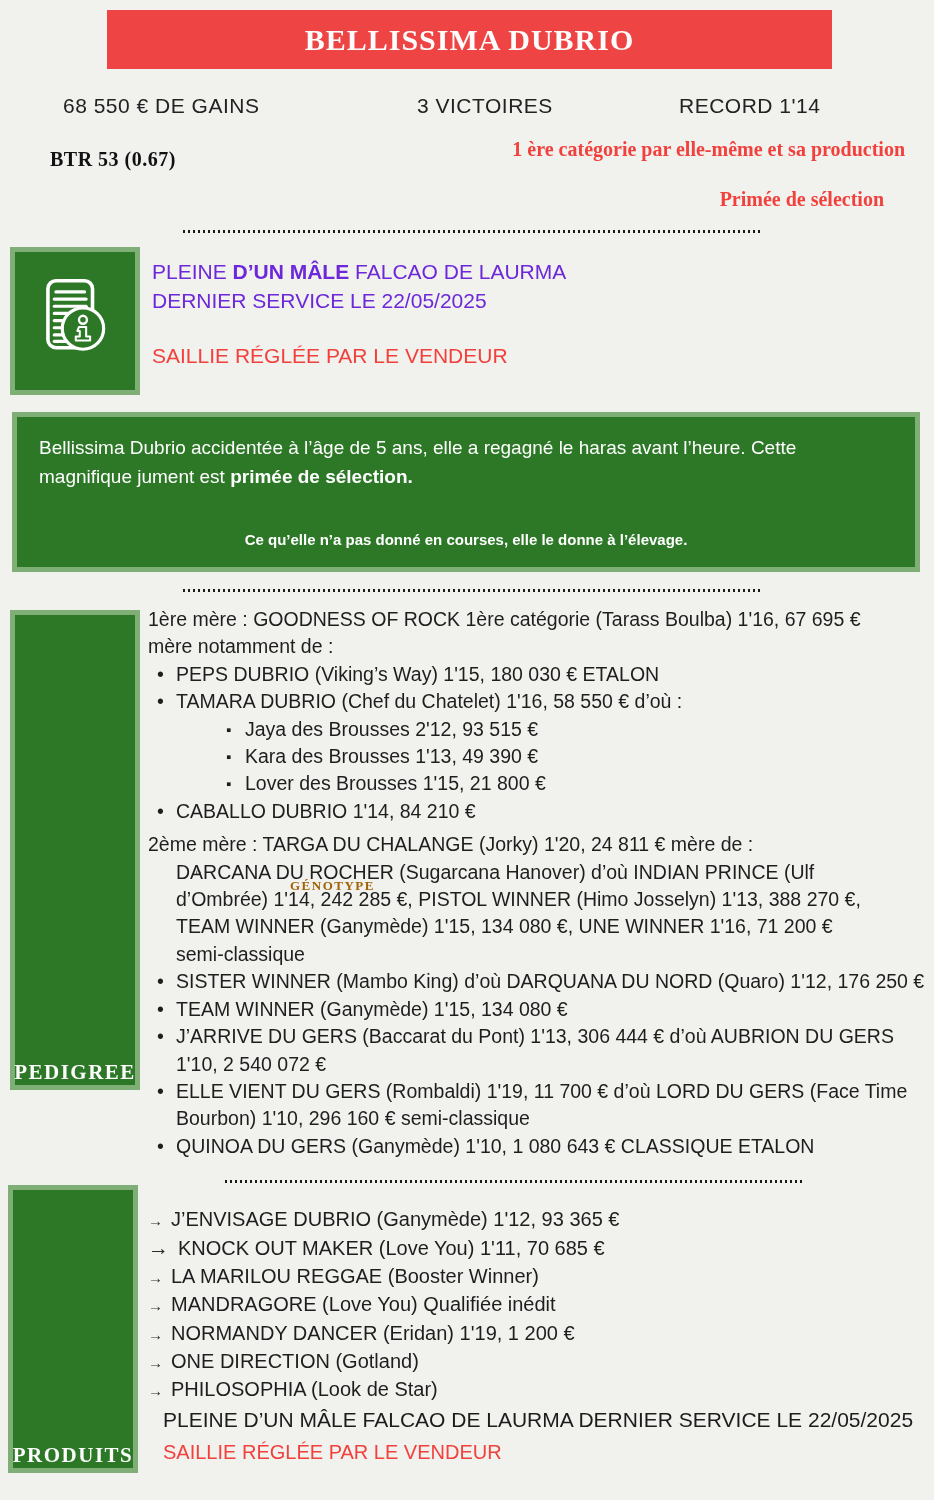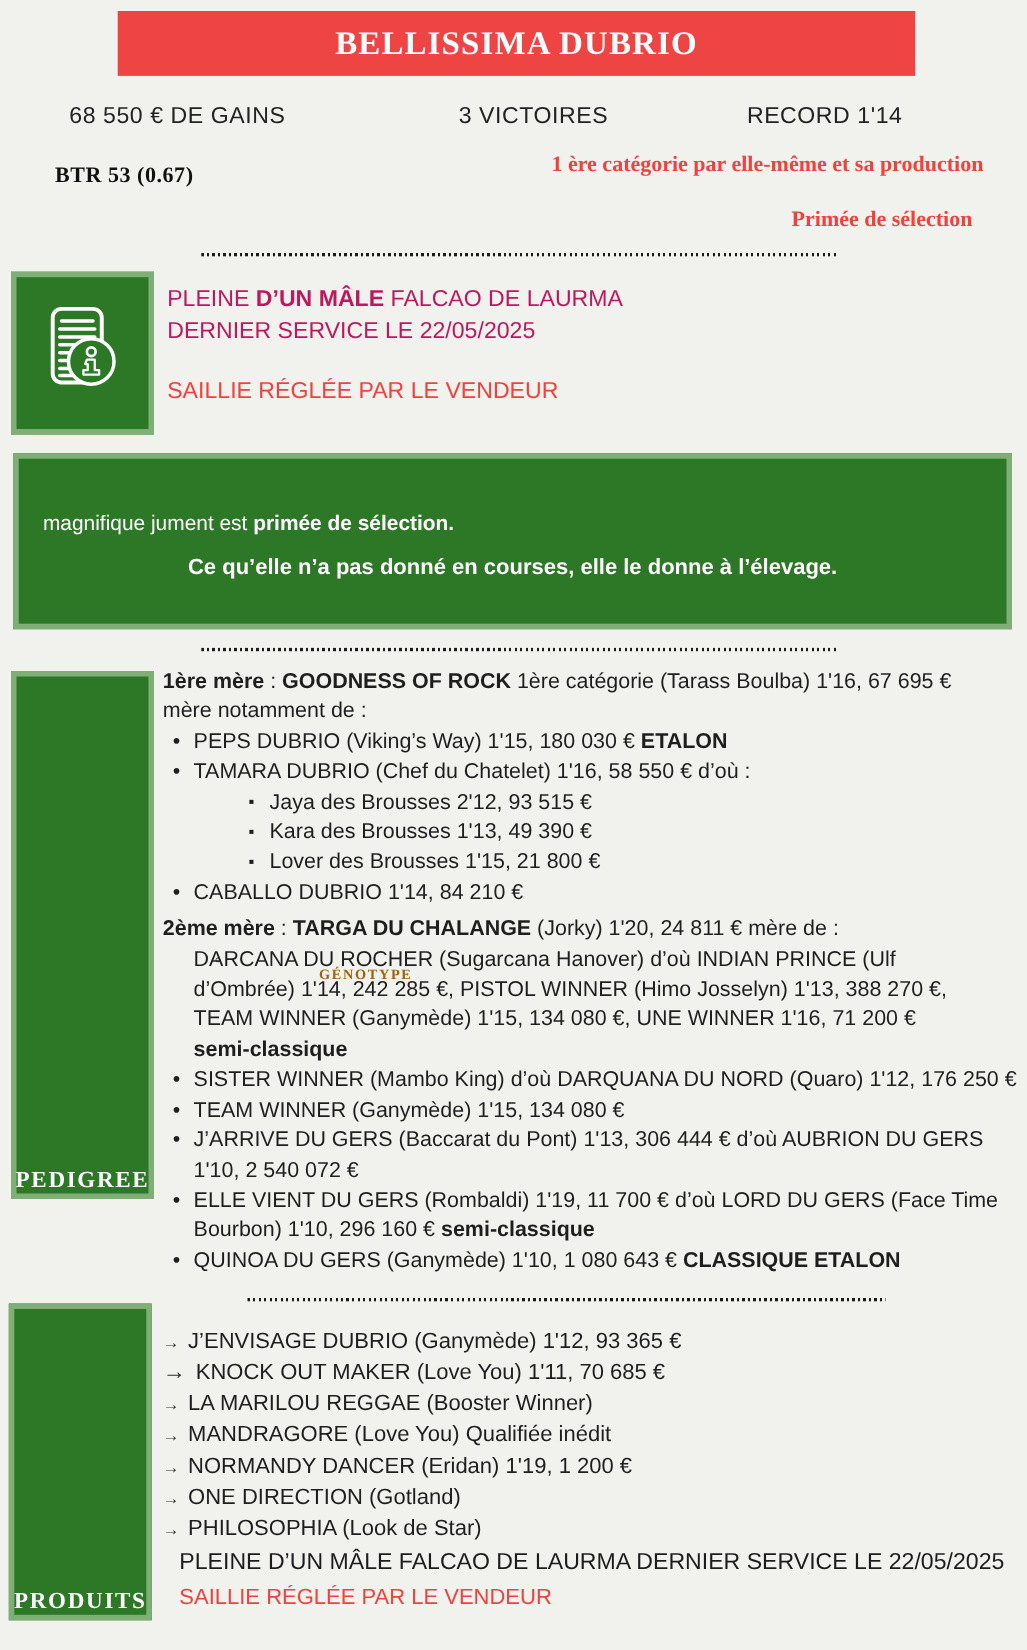--- a/index.html
+++ b/index.html
@@ -14,53 +14,53 @@
                  font-size:30px;letter-spacing:1px;color:#fdfdfd;}
 
   
   .stat{position:absolute;top:94px;font-size:21px;letter-spacing:.5px;color:#222;}
   .stat.gains{left:63px;} .stat.victories{left:417px;} .stat.record{left:679px;}
 
   .btr{position:absolute;left:50px;top:148px;font-family:"Liberation Serif",serif;
        font-weight:700;font-size:20px;letter-spacing:.5px;color:#111;}
 
   .red-serif{font-family:"Liberation Serif",serif;font-weight:700;color:#f2413d;}
-  .hl1{position:absolute;right:40px;top:138px;font-size:20px;}
+  .hl1{position:absolute;right:29px;top:138px;font-size:20px;}
   .hl2{position:absolute;right:50px;top:188px;font-size:20px;}
 
   .sep{position:absolute;height:3px;
        background:repeating-linear-gradient(90deg,#1b1b1b 0,#1b1b1b 2px,transparent 2px,transparent 5px);}
   .sep1{left:183px;top:230px;width:578px;}
   .sep2{left:183px;top:589px;width:578px;}
   .sep3{left:225px;top:1180px;width:580px;}
 
   .green-panel{position:absolute;background:#2d7827;border:5px solid #7fae77;box-sizing:border-box;}
 
   
   .info-panel{left:10px;top:247px;width:130px;height:148px;display:flex;
               align-items:center;justify-content:center;}
-  .info-text{position:absolute;left:152px;top:257px;font-size:21px;line-height:29px;color:#be185d;}
+  .info-text{position:absolute;left:152px;top:257px;font-size:21px;line-height:29px;color:#6d28d9;}
   .info-red{position:absolute;left:152px;top:344px;font-size:21px;color:#f2413d;}
 
   
   .quote-panel{left:12px;top:412px;width:908px;height:160px;padding:16px 22px;color:#fff;}
   .quote-p1{font-size:19px;line-height:29px;}
-  .quote-p2{margin-top:14px;text-align:center;font-weight:700;font-size:20px;}
+  .quote-p2{margin-top:40px;text-align:center;font-weight:700;font-size:15px;}
 
   
   .label-panel{display:flex;align-items:flex-end;justify-content:center;}
   .pedigree-panel{left:10px;top:610px;width:130px;height:480px;}
   .produits-panel{left:8px;top:1185px;width:130px;height:288px;}
   .label-panel span{font-family:"Liberation Serif",serif;font-weight:700;font-size:21px;
                     letter-spacing:1.5px;color:#fdfdfd;}
 
   
   .pedigree-content{position:absolute;left:148px;top:606px;width:782px;
                     font-size:19.5px;line-height:27.4px;z-index:2;}
-  .pedigree-content b{font-weight:700;}
+  .pedigree-content b{font-weight:400;}
   ul.plist{list-style:none;margin:0;padding:0;}
   ul.plist li{position:relative;padding-left:28px;}
   li.disc::before{content:"•";position:absolute;left:9px;}
   ul.sublist{list-style:none;margin:0;padding:0 0 0 70px;}
   ul.sublist li{position:relative;padding-left:27px;}
   ul.sublist li::before{content:"▪";position:absolute;left:8px;font-size:15px;}
   li.circle{padding-left:66px;}
   li.circle::before{content:"◦";position:absolute;left:47px;font-size:18px;}
   .m2-intro{margin-top:6px;}
   .watermark{position:absolute;left:290px;top:878px;z-index:1;
@@ -113,21 +113,21 @@
         <circle cx="60" cy="55" r="5" fill="#2d7827" stroke="#ffffff" stroke-width="3"></circle>
         <path d="M55 64 h9 v12 h5 v5 H51 v-5 h5 v-7 h-3 z" fill="#2d7827" stroke="#ffffff" stroke-width="2.6" stroke-linejoin="round"></path>
       </svg>
     </span>
   </div>
 
   <div class="info-text"><span>PLEINE </span><b>D’UN MÂLE</b><span> FALCAO DE LAURMA</span><br><span>DERNIER SERVICE LE 22/05/2025</span></div>
   <div class="info-red">SAILLIE RÉGLÉE PAR LE VENDEUR</div>
 
   <div class="green-panel quote-panel">
-    <div class="quote-p1"><br><span>magnifique jument est </span><b>primée de sélection.</b></div>
+    <div class="quote-p1"><span>Bellissima Dubrio accidentée à l’âge de 5 ans, elle a regagné le haras avant l’heure. Cette</span><br><span>magnifique jument est </span><b>primée de sélection.</b></div>
     <div class="quote-p2">Ce qu’elle n’a pas donné en courses, elle le donne à l’élevage.</div>
   </div>
 
   <div class="sep sep2"></div>
 
   <div class="green-panel label-panel pedigree-panel">
     <span>PEDIGREE</span>
   </div>
 
   <div class="watermark">GÉNOTYPE</div>

